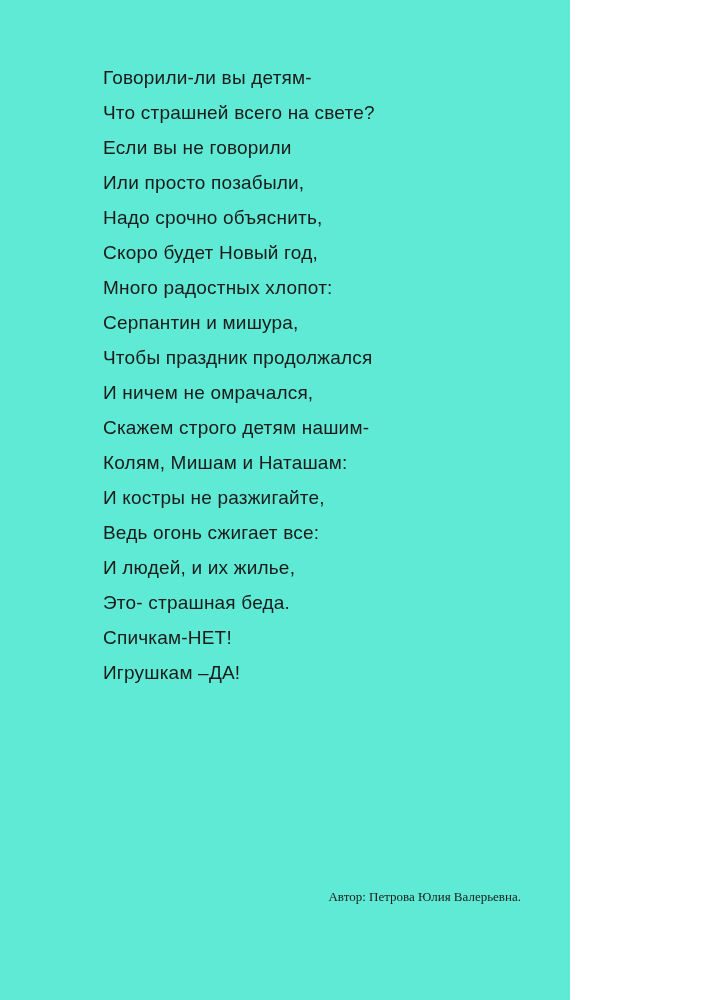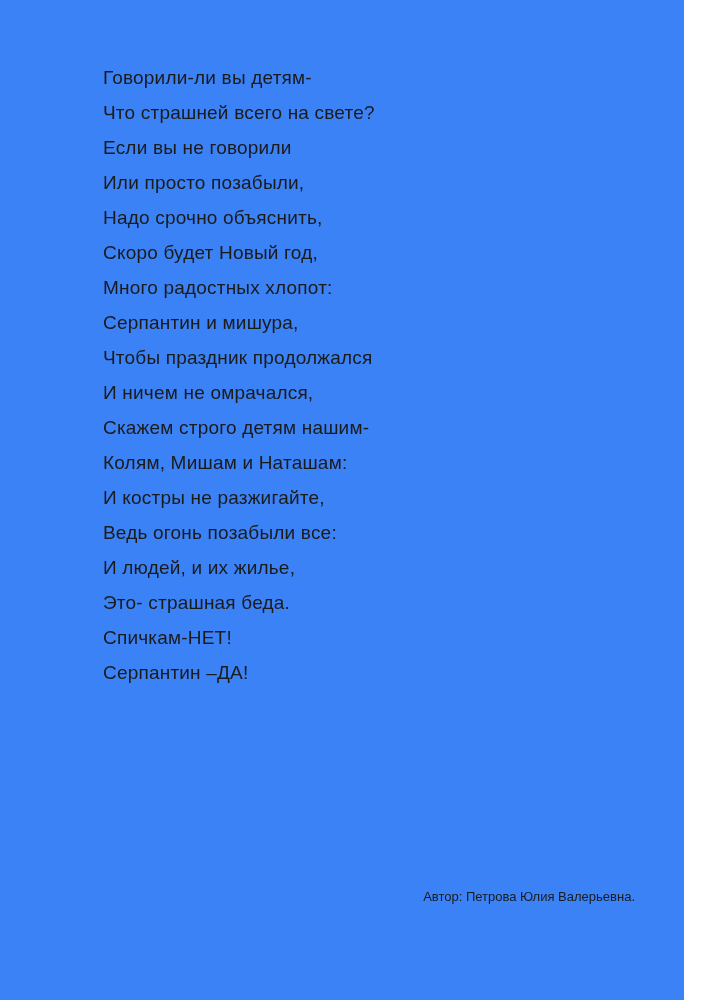--- a/index.html
+++ b/index.html
@@ -2,23 +2,23 @@
 <html><head>
 <meta charset="utf-8">
 <style>
   html, body {
     margin: 0;
     padding: 0;
     background: #ffffff;
   }
   .page {
     position: relative;
-    width: 684px;
+    width: 570px;
     height: 1000px;
-    background: #3b82f6;
+    background: #5eead4;
     overflow: hidden;
     font-family: "Liberation Sans", "DejaVu Sans", sans-serif;
     color: #1b1b1b;
   }
   .poem {
     position: absolute;
     top: 60px;
     left: 103px;
     right: 40px;
   }
@@ -31,40 +31,41 @@
   }
   .author-line {
     position: absolute;
     top: 888px;
     left: 0;
     right: 49px;
     text-align: right;
     font-size: 13px;
     line-height: 18px;
     color: #1b1b1b;
+    font-family: Liberation Serif, serif;
   }
 </style>
 </head>
 <body>
 
 <div class="page">
   <div class="poem">
     <div class="poem-line">Говорили-ли вы детям-</div>
     <div class="poem-line">Что страшней всего на свете?</div>
     <div class="poem-line">Если вы не говорили</div>
     <div class="poem-line">Или просто позабыли,</div>
     <div class="poem-line">Надо срочно объяснить,</div>
     <div class="poem-line">Скоро будет Новый год,</div>
     <div class="poem-line">Много радостных хлопот:</div>
     <div class="poem-line">Серпантин и мишура,</div>
     <div class="poem-line">Чтобы праздник продолжался</div>
     <div class="poem-line">И ничем не омрачался,</div>
     <div class="poem-line">Скажем строго детям нашим-</div>
     <div class="poem-line">Колям, Мишам и Наташам:</div>
     <div class="poem-line">И костры не разжигайте,</div>
-    <div class="poem-line">Ведь огонь позабыли все:</div>
+    <div class="poem-line">Ведь огонь сжигает все:</div>
     <div class="poem-line">И людей, и их жилье,</div>
     <div class="poem-line">Это- страшная беда.</div>
     <div class="poem-line">Спичкам-НЕТ!</div>
-    <div class="poem-line">Серпантин –ДА!</div>
+    <div class="poem-line">Игрушкам –ДА!</div>
   </div>
   <div class="author-line">Автор: Петрова Юлия Валерьевна.</div>
 </div>
 
 </body></html>

